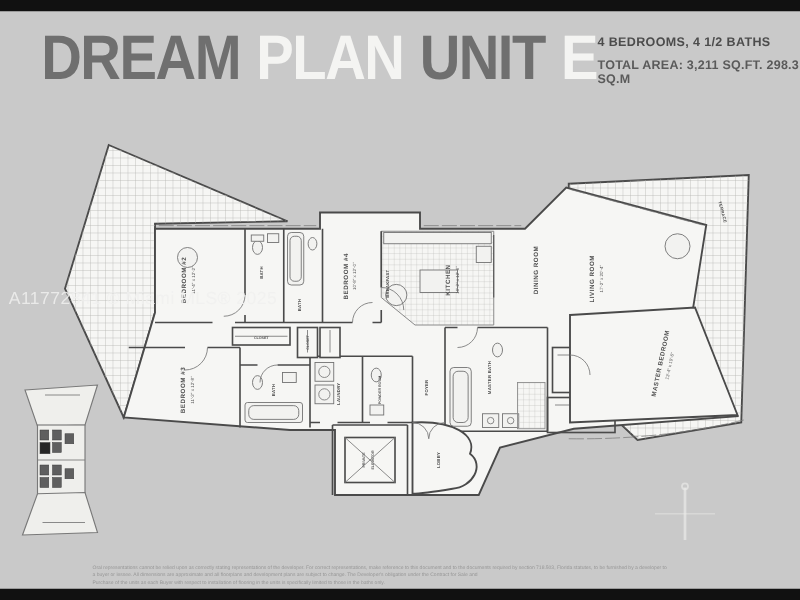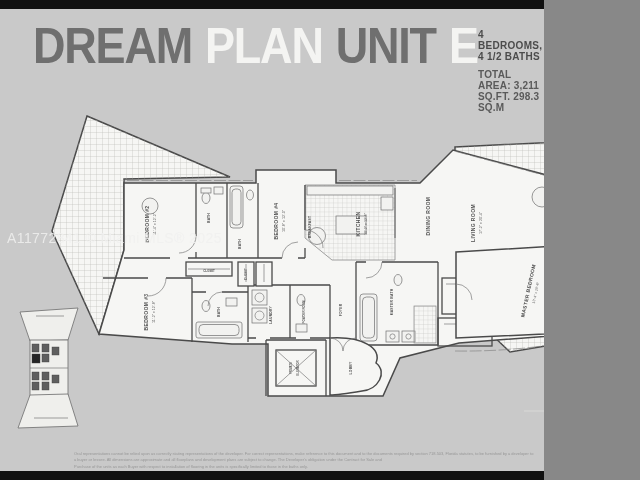--- a/index.html
+++ b/index.html
@@ -1,16 +1,16 @@
 <!DOCTYPE html>
 <html><head>
 <meta charset="utf-8">
 <style>
   html,body{margin:0;padding:0;background:#888;}
-  #stage{position:relative;width:544px;height:480px;background:#c9c9c9;overflow:hidden;
+  #stage{position:relative;width:640px;height:480px;background:#c9c9c9;overflow:hidden;
          font-family:"Liberation Sans",sans-serif;}
   .bar{position:absolute;left:0;width:640px;height:9px;background:#111;}
   #bar-top{top:0;} #bar-bottom{top:471px;}
   #title{position:absolute;left:33px;top:17px;font-weight:700;font-size:45px;
          letter-spacing:-1.2px;transform:scaleY(1.12);transform-origin:left top;white-space:nowrap;}
   #title span{margin-right:13px;}
   .w-dark{color:#6f6f6f;} .w-light{color:#f4f4f2;}
   #stats{position:absolute;left:478px;top:29px;color:#4c4c4c;}
   #stats .s1{font-size:10px;font-weight:700;letter-spacing:.3px;}
   #stats .s2{font-size:10px;font-weight:700;margin-top:7px;color:#5a5a5a;letter-spacing:.2px;}

